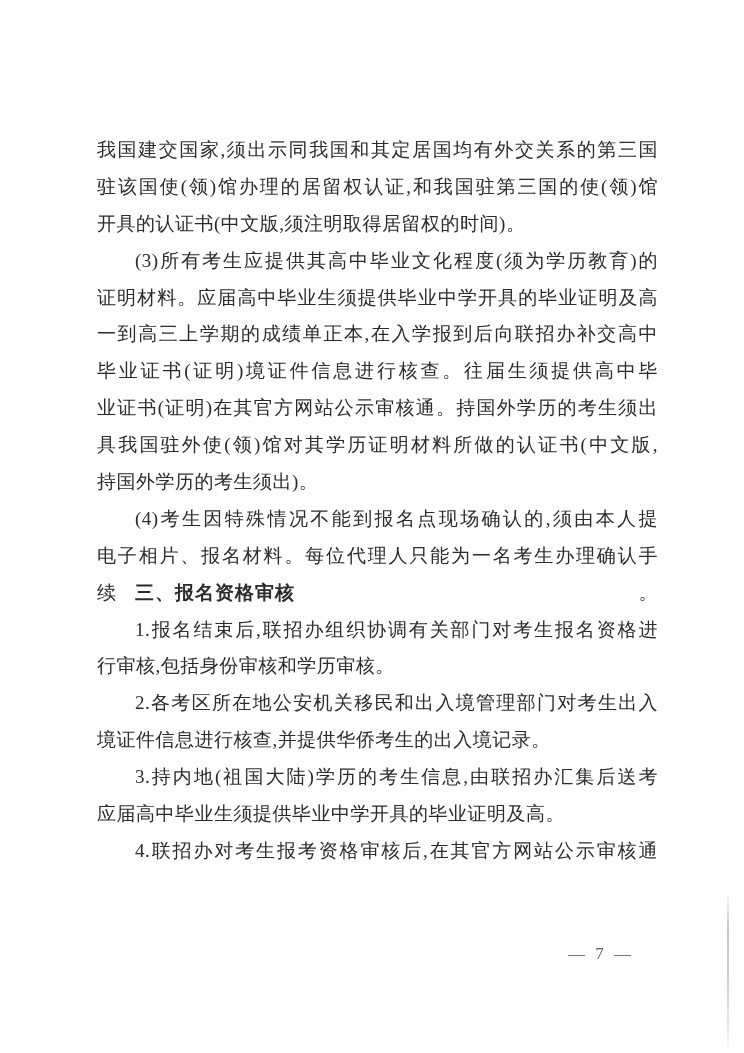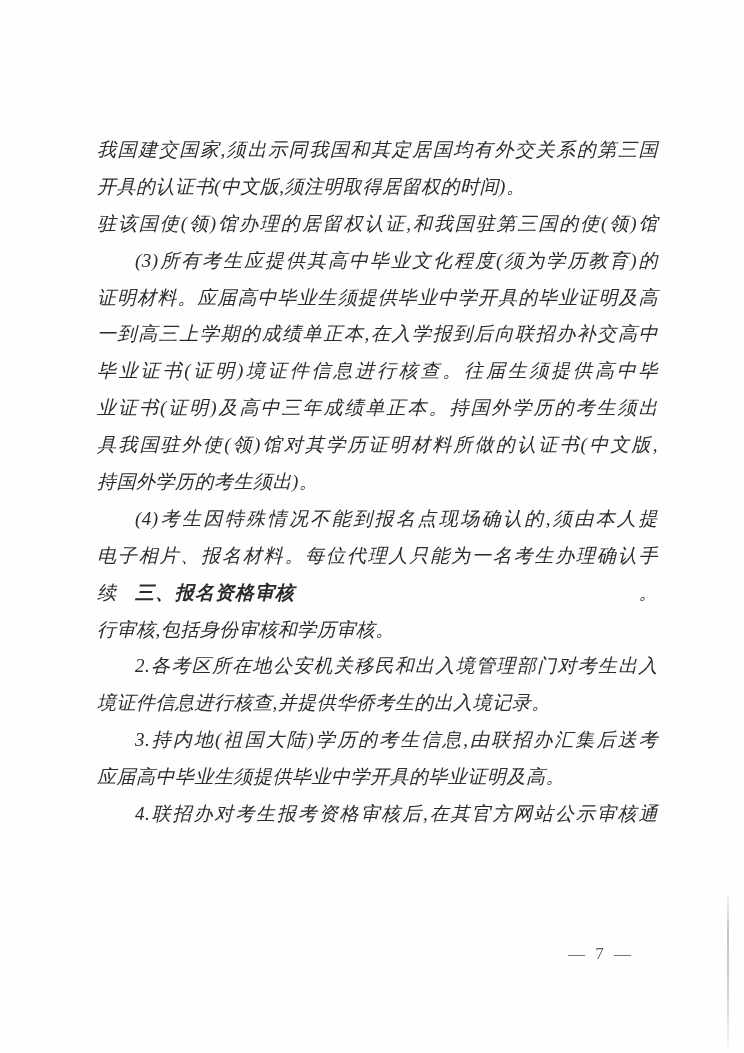--- a/index.html
+++ b/index.html
@@ -23,21 +23,20 @@
     font-size: 19px;
     line-height: 36.9px;
     color: #2b2b2b;
     letter-spacing: 0.5px;
   }
   .line {
     height: 36.9px;
     white-space: nowrap;
     text-align: justify;
     text-align-last: left;
-    font-style: italic;
   }
   .line.full {
     white-space: normal;
     text-align-last: justify;
     text-justify: inter-character;
   }
   .line.indent {
     text-indent: 2em;
   }
   .line.heading {
@@ -69,32 +68,33 @@
       rgba(175,175,175,0.2) 90%,
       rgba(175,175,175,0) 100%);
   }
 </style>
 </head>
 <body>
 
 <div class="paper">
   <div class="text-block">
       <div class="line full">我国建交国家,须出示同我国和其定居国均有外交关系的第三国</div>
+      <div class="line full">驻该国使(领)馆办理的居留权认证,和我国驻第三国的使(领)馆</div>
       <div class="line">开具的认证书(中文版,须注明取得居留权的时间)。</div>
-      <div class="line full">驻该国使(领)馆办理的居留权认证,和我国驻第三国的使(领)馆</div>
       <div class="line full indent">(3)所有考生应提供其高中毕业文化程度(须为学历教育)的</div>
       <div class="line full">证明材料。应届高中毕业生须提供毕业中学开具的毕业证明及高</div>
       <div class="line full">一到高三上学期的成绩单正本,在入学报到后向联招办补交高中</div>
       <div class="line full">毕业证书(证明)境证件信息进行核查。往届生须提供高中毕</div>
-      <div class="line full">业证书(证明)及高中三年成绩单正本。持国外学历的考生须出</div>
+      <div class="line full">业证书(证明)在其官方网站公示审核通。持国外学历的考生须出</div>
       <div class="line full">具我国驻外使(领)馆对其学历证明材料所做的认证书(中文版,</div>
       <div class="line">持国外学历的考生须出)。</div>
       <div class="line full indent">(4)考生因特殊情况不能到报名点现场确认的,须由本人提</div>
       <div class="line full">电子相片、报名材料。每位代理人只能为一名考生办理确认手续。</div>
       <div class="line indent heading">三、报名资格审核</div>
+      <div class="line full indent">1.报名结束后,联招办组织协调有关部门对考生报名资格进</div>
       <div class="line">行审核,包括身份审核和学历审核。</div>
       <div class="line full indent">2.各考区所在地公安机关移民和出入境管理部门对考生出入</div>
       <div class="line">境证件信息进行核查,并提供华侨考生的出入境记录。</div>
       <div class="line full indent">3.持内地(祖国大陆)学历的考生信息,由联招办汇集后送考</div>
       <div class="line">应届高中毕业生须提供毕业中学开具的毕业证明及高。</div>
       <div class="line full indent">4.联招办对考生报考资格审核后,在其官方网站公示审核通</div>
     </div>
   <div class="page-number">— 7 —</div>
   <div class="scan-line"></div>
 </div>

